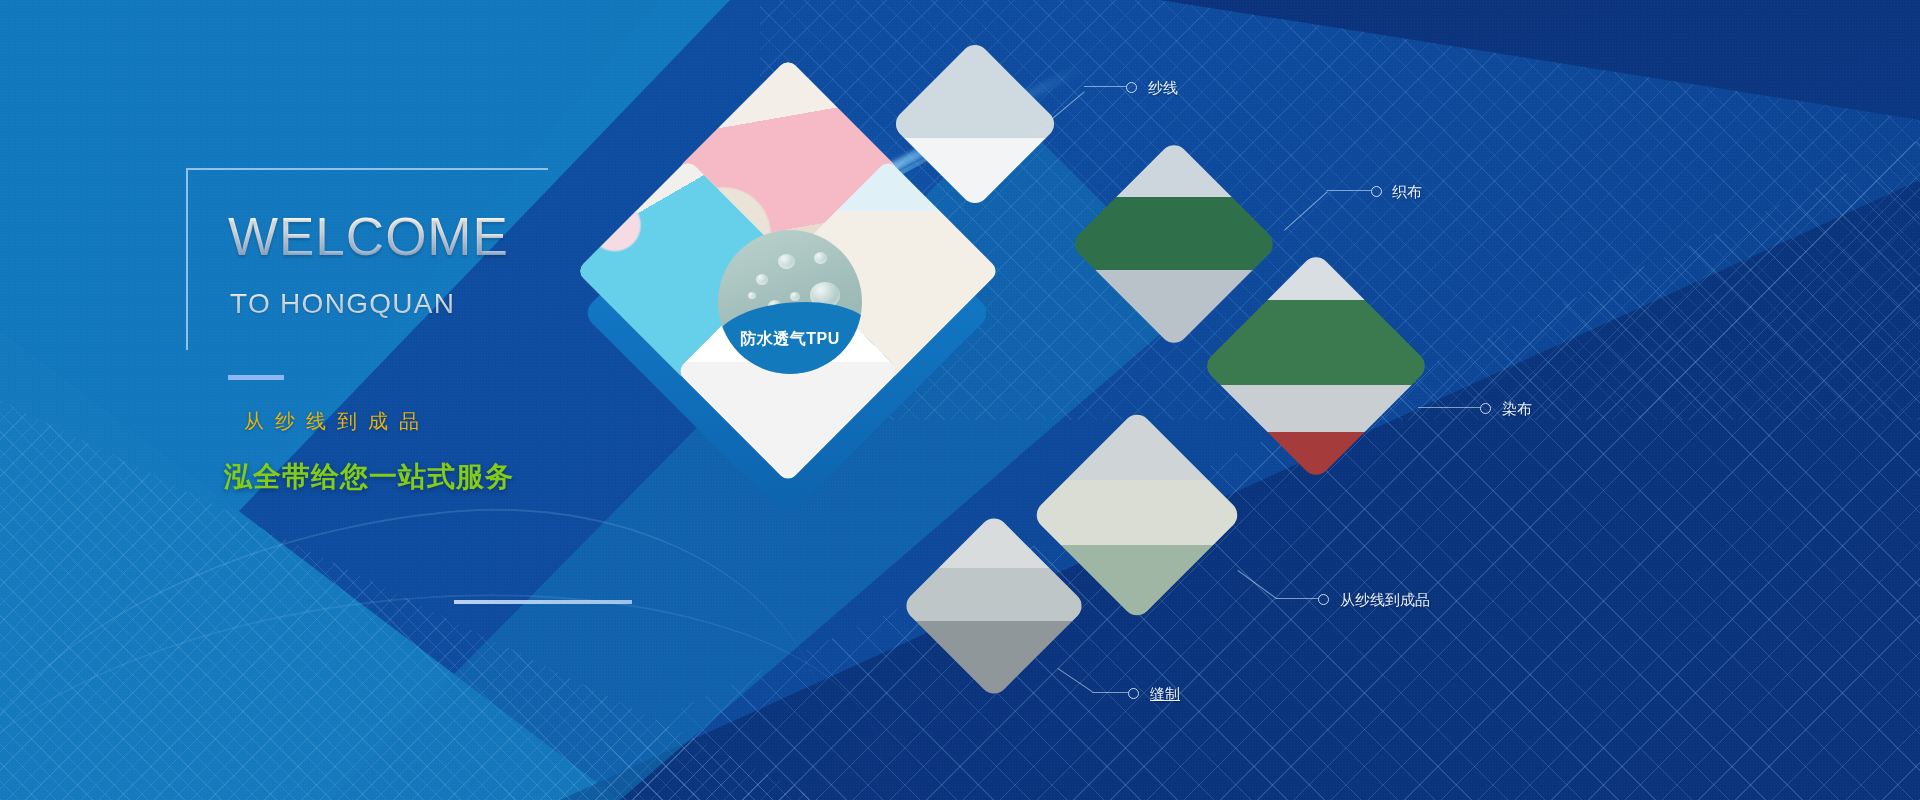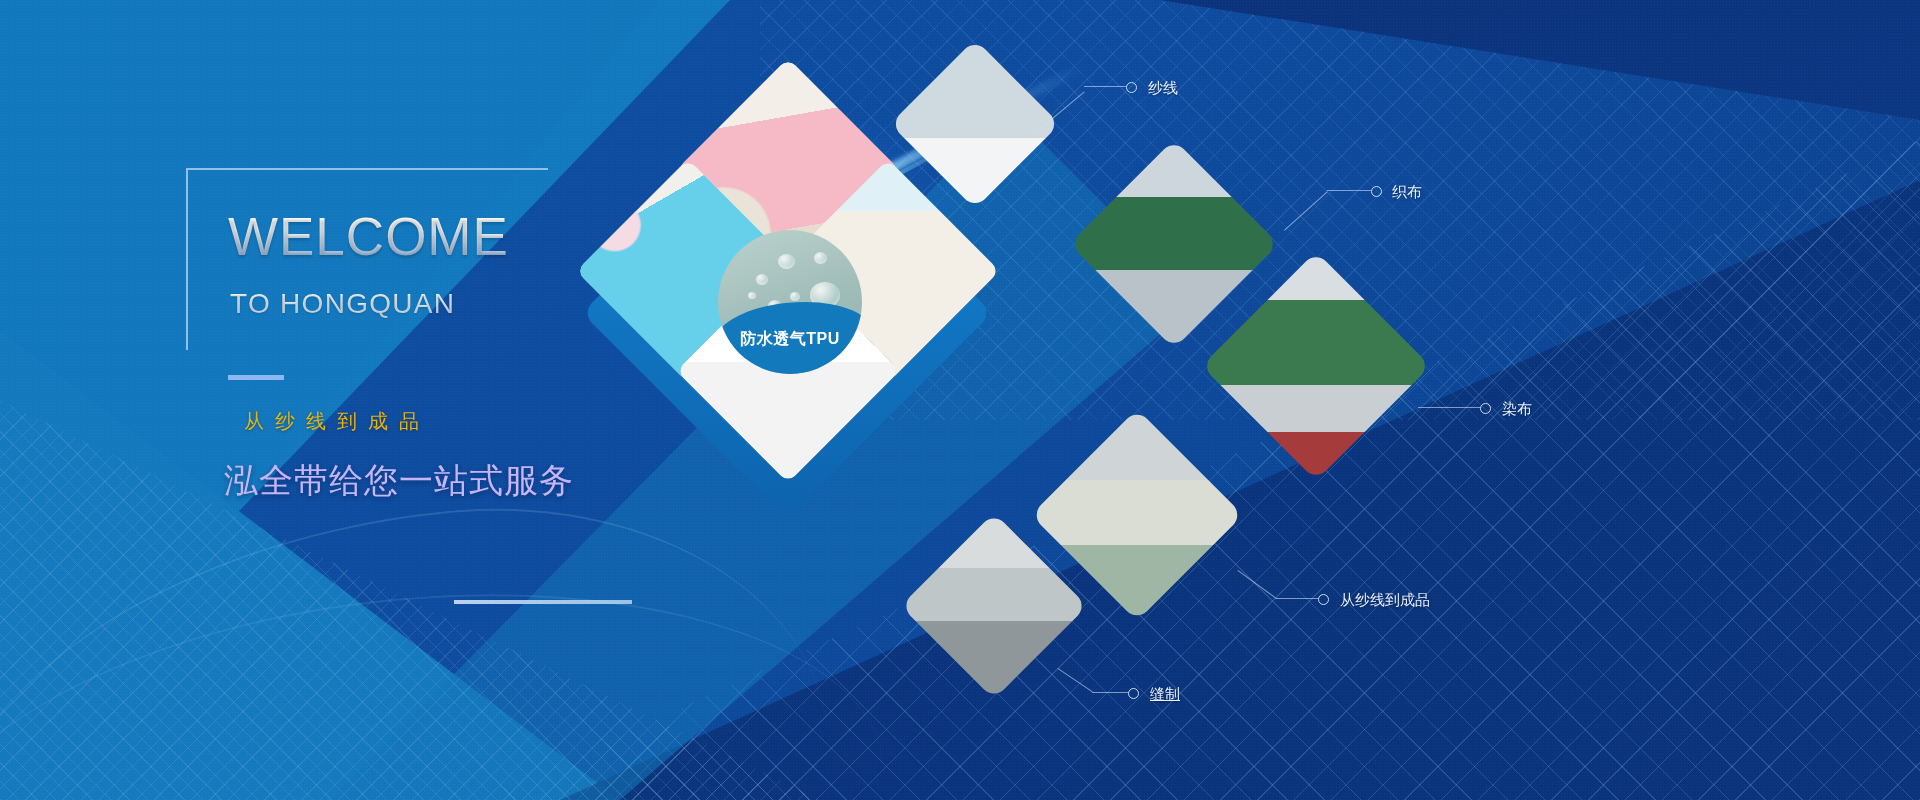--- a/index.html
+++ b/index.html
@@ -165,22 +165,22 @@
   .cn-sub {
     position: absolute; left: 40px; top: 240px;
     font-size: 20px; letter-spacing: 11px;
     color: #eab308; font-weight: 400;
     text-shadow: 0 1px 3px rgba(0,20,60,0.35);
     white-space: nowrap;
     margin-left: 18px;
   }
   .cn-main {
     position: absolute; left: 38px; top: 290px;
-    font-size: 34px; letter-spacing: 1px;
-    color: #c4b5fd; font-weight: normal;
+    font-size: 28px; letter-spacing: 1px;
+    color: #84cc16; font-weight: bold;
     text-shadow: 0 2px 5px rgba(0,20,60,0.45);
     white-space: nowrap;
   }
   .hr-line {
     position: absolute; left: 454px; top: 600px;
     width: 178px; height: 4px;
     background: linear-gradient(90deg, rgba(205,225,248,0.9), rgba(205,225,248,0.75));
   }
 
   

